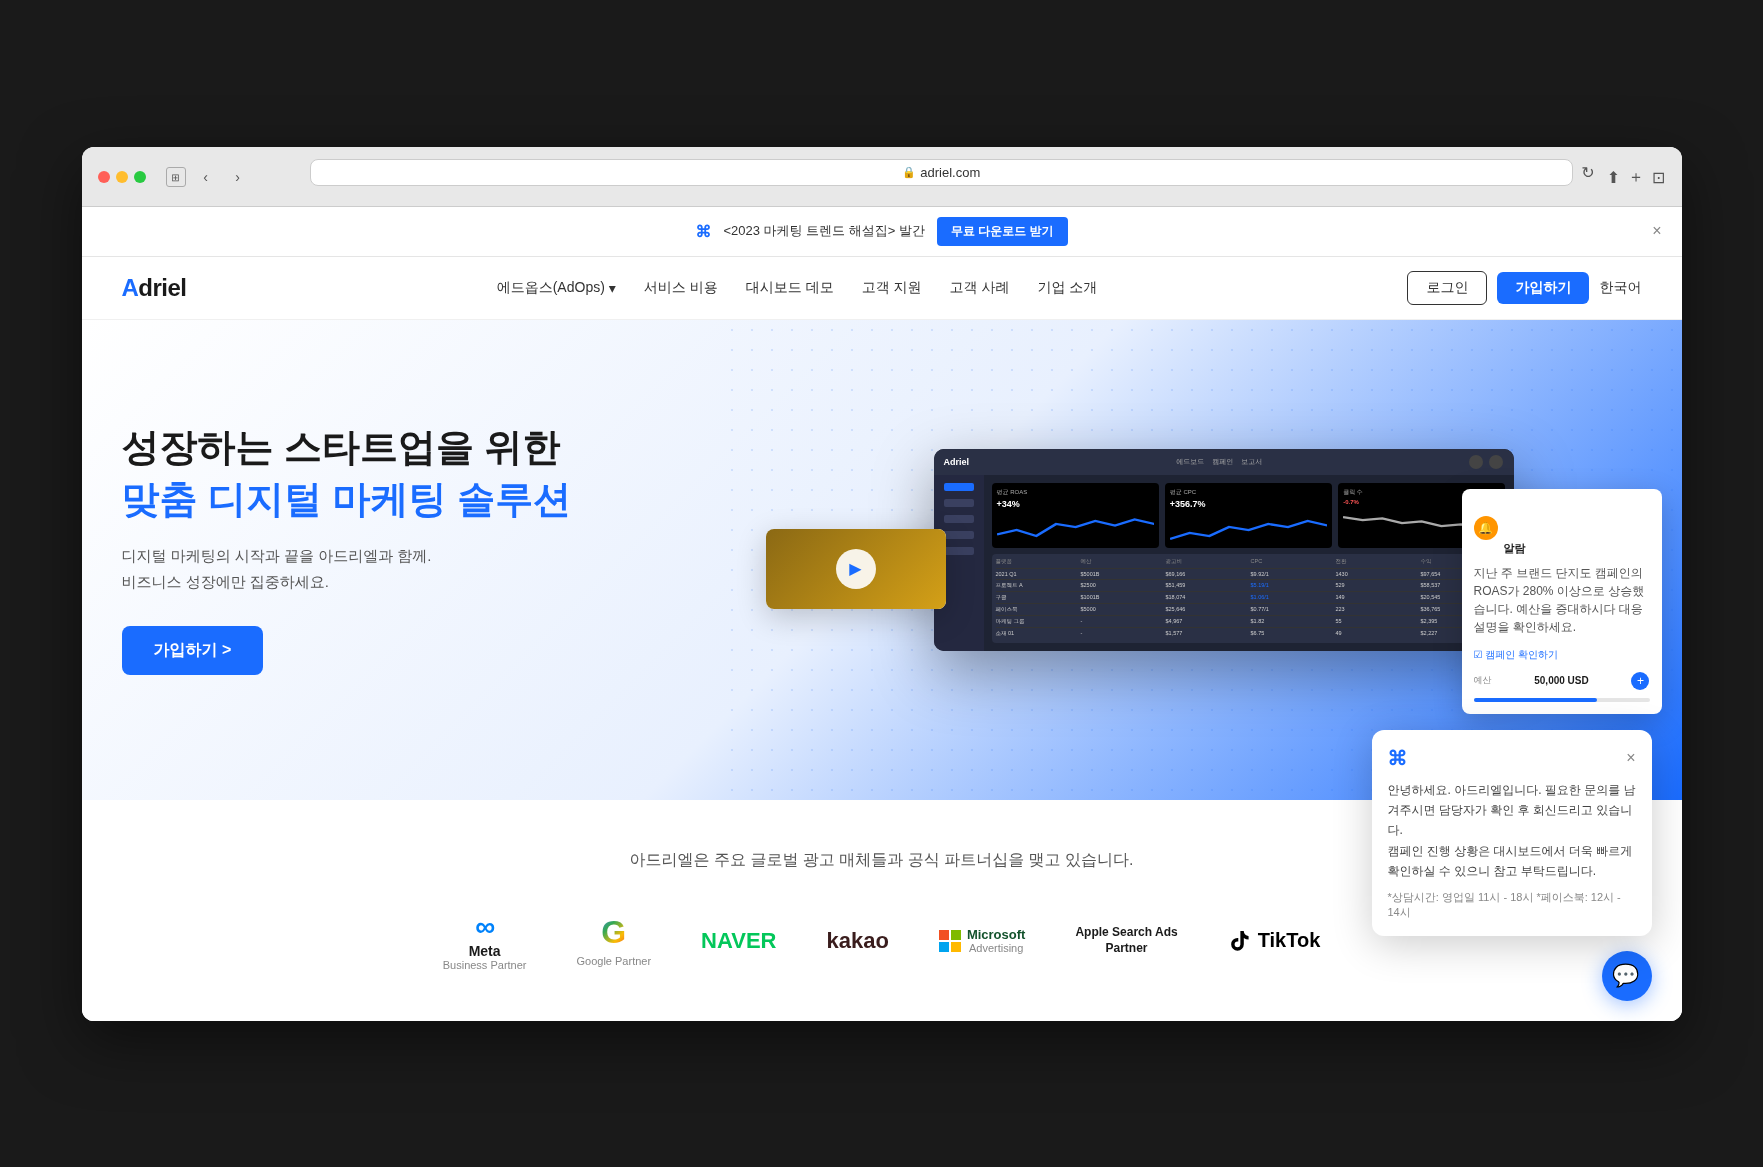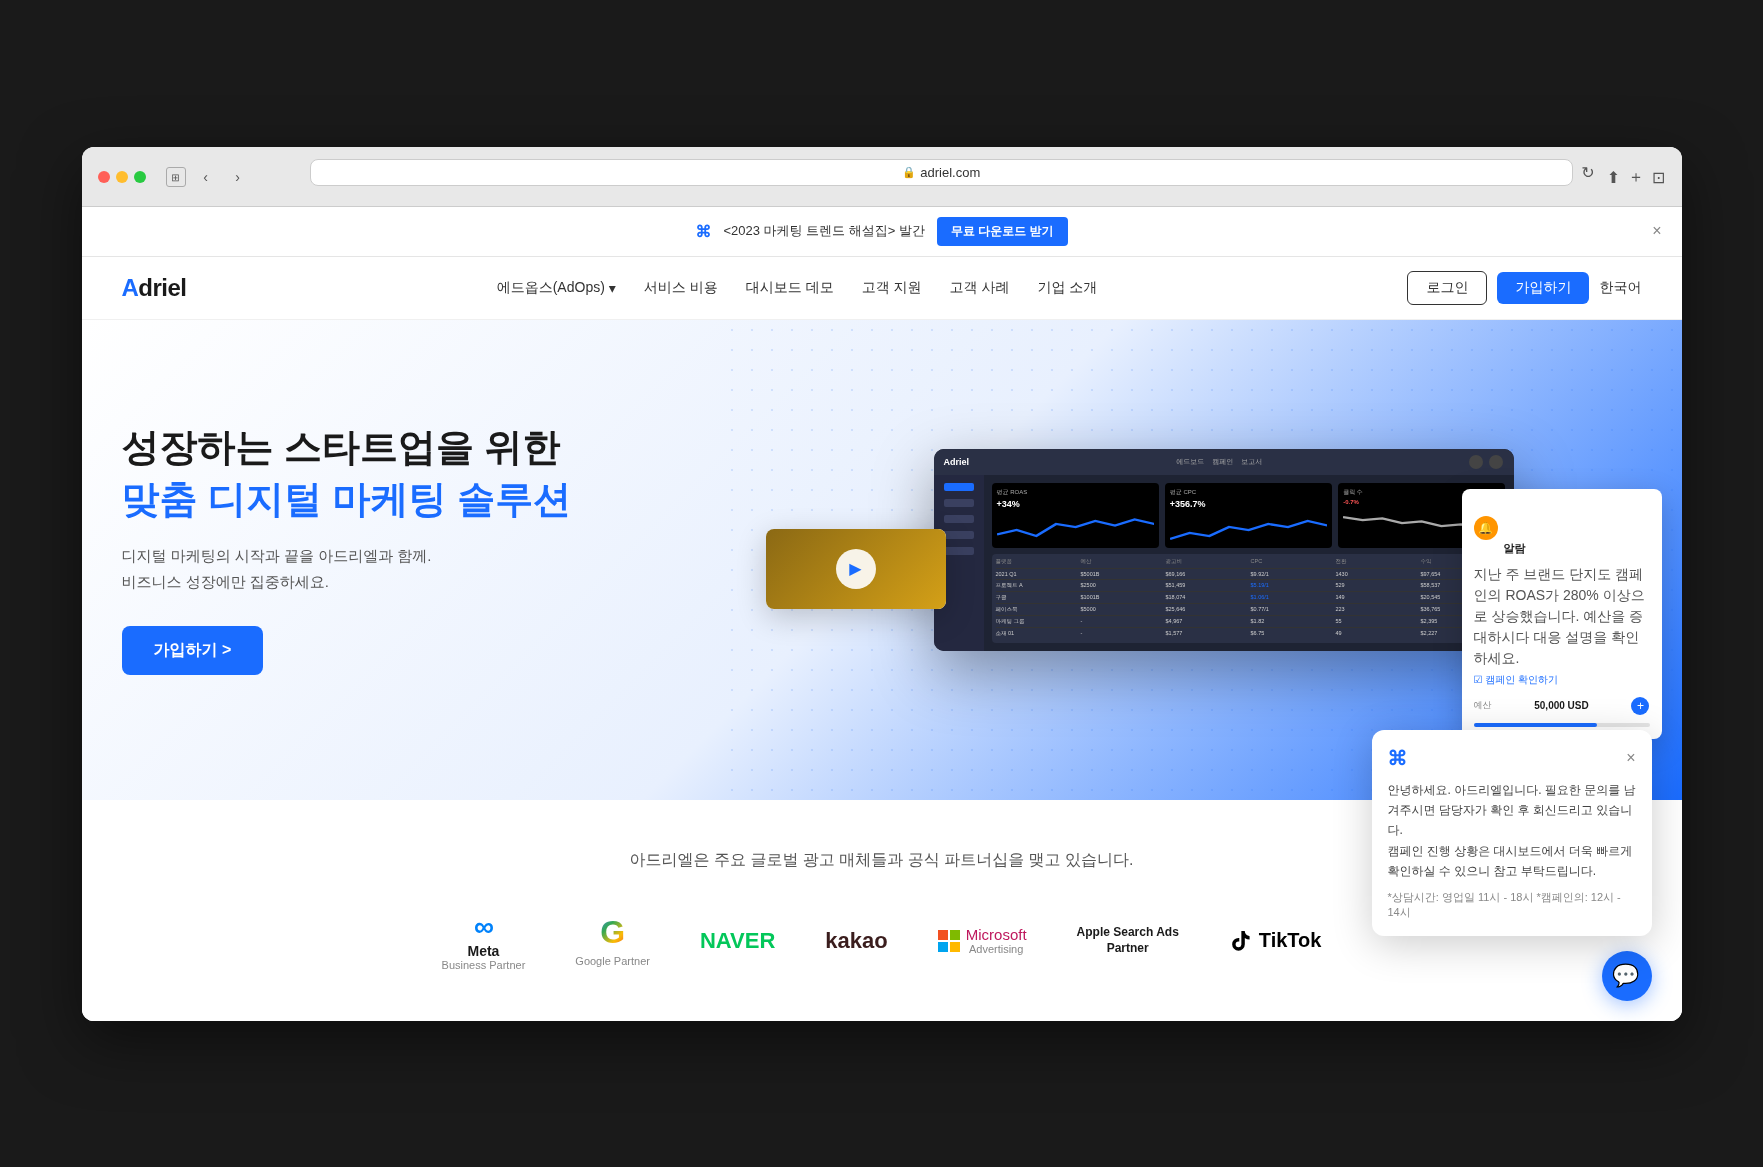--- a/index.html
+++ b/index.html
@@ -128,21 +128,21 @@
     }
     .btn-login {
       border: 1.5px solid #333; background: none;
       padding: 7px 18px; border-radius: 6px;
       font-size: 14px; cursor: pointer; color: #333;
       font-weight: 500;
     }
     .btn-signup {
       background: #1a6cff; color: #fff;
       border: none; padding: 7px 18px; border-radius: 6px;
-      font-size: 14px; cursor: pointer; font-weight: 400;
+      font-size: 14px; cursor: pointer; font-weight: 700;
     }
     .btn-lang {
       background: none; border: none; font-size: 14px; cursor: pointer; color: #333;
     }
     
     .hero {
       background: linear-gradient(135deg, #fff 0%, #e8f0fe 50%, #1a6cff 100%);
       min-height: 480px;
       display: flex;
       align-items: center;
@@ -282,21 +282,21 @@
     }
     .alert-popup-header {
       display: flex; align-items: center; gap: 6px; margin-bottom: 8px;
     }
     .alert-icon {
       width: 24px; height: 24px; background: #ff9500; border-radius: 50%;
       display: flex; align-items: center; justify-content: center;
       font-size: 12px; color: #fff;
     }
     .alert-title { font-size: 11px; font-weight: 700; color: #1a1a1a; margin-top: 40px; }
-    .alert-body { font-size: 14px; color: #555; line-height: 1.5; margin-bottom: 4px; }
+    .alert-body { font-size: 12px; color: #555; line-height: 1.5; margin-bottom: 12px; }
     .alert-link { font-size: 10px; color: #1a6cff; cursor: pointer; margin-bottom: 10px; display: block; }
     .alert-budget-row { display: flex; align-items: center; justify-content: space-between; }
     .alert-budget-label { font-size: 9px; color: #888; }
     .alert-budget-val { font-size: 10px; font-weight: 700; color: #1a1a1a; }
     .alert-add-btn {
       width: 18px; height: 18px; background: #1a6cff; border-radius: 50%;
       display: flex; align-items: center; justify-content: center;
       color: #fff; font-size: 12px; cursor: pointer;
     }
     
@@ -597,21 +597,21 @@
 
         <div class="partner-logo">
           <div style="display:flex;align-items:center;gap:6px;">
             <div style="display:grid;grid-template-columns:1fr 1fr;gap:2px;width:22px;height:22px;">
               <div style="background:#F25022;"></div>
               <div style="background:#7FBA00;"></div>
               <div style="background:#00A4EF;"></div>
               <div style="background:#FFB900;"></div>
             </div>
             <div>
-              <div style="font-size:15px;font-weight:400;color:#be185d;">Microsoft</div>
+              <div style="font-size:13px;font-weight:700;color:#14532d;">Microsoft</div>
               <div style="font-size:11px;color:#888;">Advertising</div>
             </div>
           </div>
         </div>
 
         <div class="partner-logo">
           <div style="display:flex;flex-direction:column;align-items:center;">
             <span style="font-size:26px;color:#1a1a1a;"></span>
             <div class="apple-search-text">Apple Search Ads<br>Partner</div>
           </div>
@@ -636,21 +636,21 @@
 
       <div class="chat-popup">
         <div class="chat-popup-header">
           <span class="chat-popup-logo">⌘</span>
           <button class="chat-popup-close">×</button>
         </div>
         <div class="chat-popup-body">
           안녕하세요. 아드리엘입니다. 필요한 문의를 남겨주시면 담당자가 확인 후 회신드리고 있습니다.<br>
           캠페인 진행 상황은 대시보드에서 더욱 빠르게 확인하실 수 있으니 참고 부탁드립니다.
         </div>
-        <div class="chat-popup-note">*상담시간: 영업일 11시 - 18시 *캠페인의: 12시 - 14시</div>
+        <div class="chat-popup-note">*상담시간: 영업일 11시 - 18시 *페이스북: 12시 - 14시</div>
       </div>
       <div style="display:flex;justify-content:flex-end;margin-top:8px;">
         <div class="chat-bubble">
           <span>💬</span>
         </div>
       </div>
     </div>
   </div>
 
 </div>

